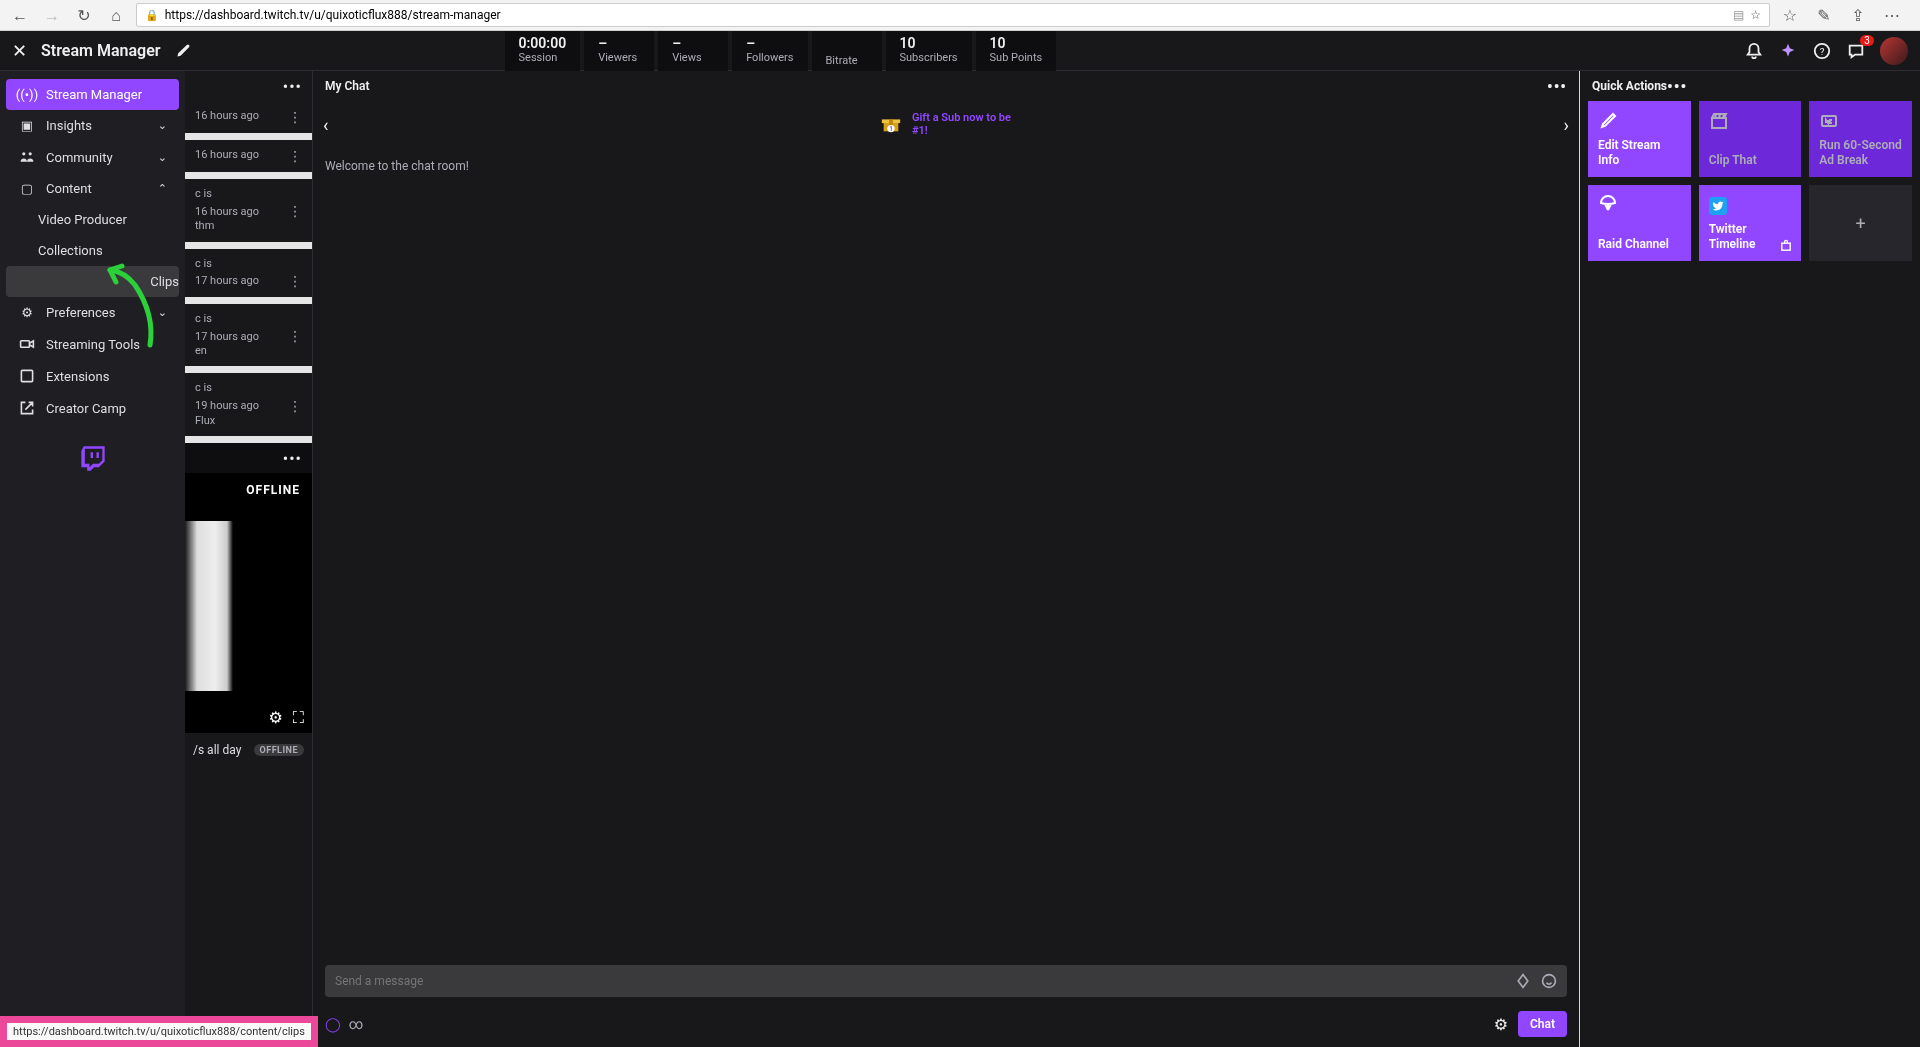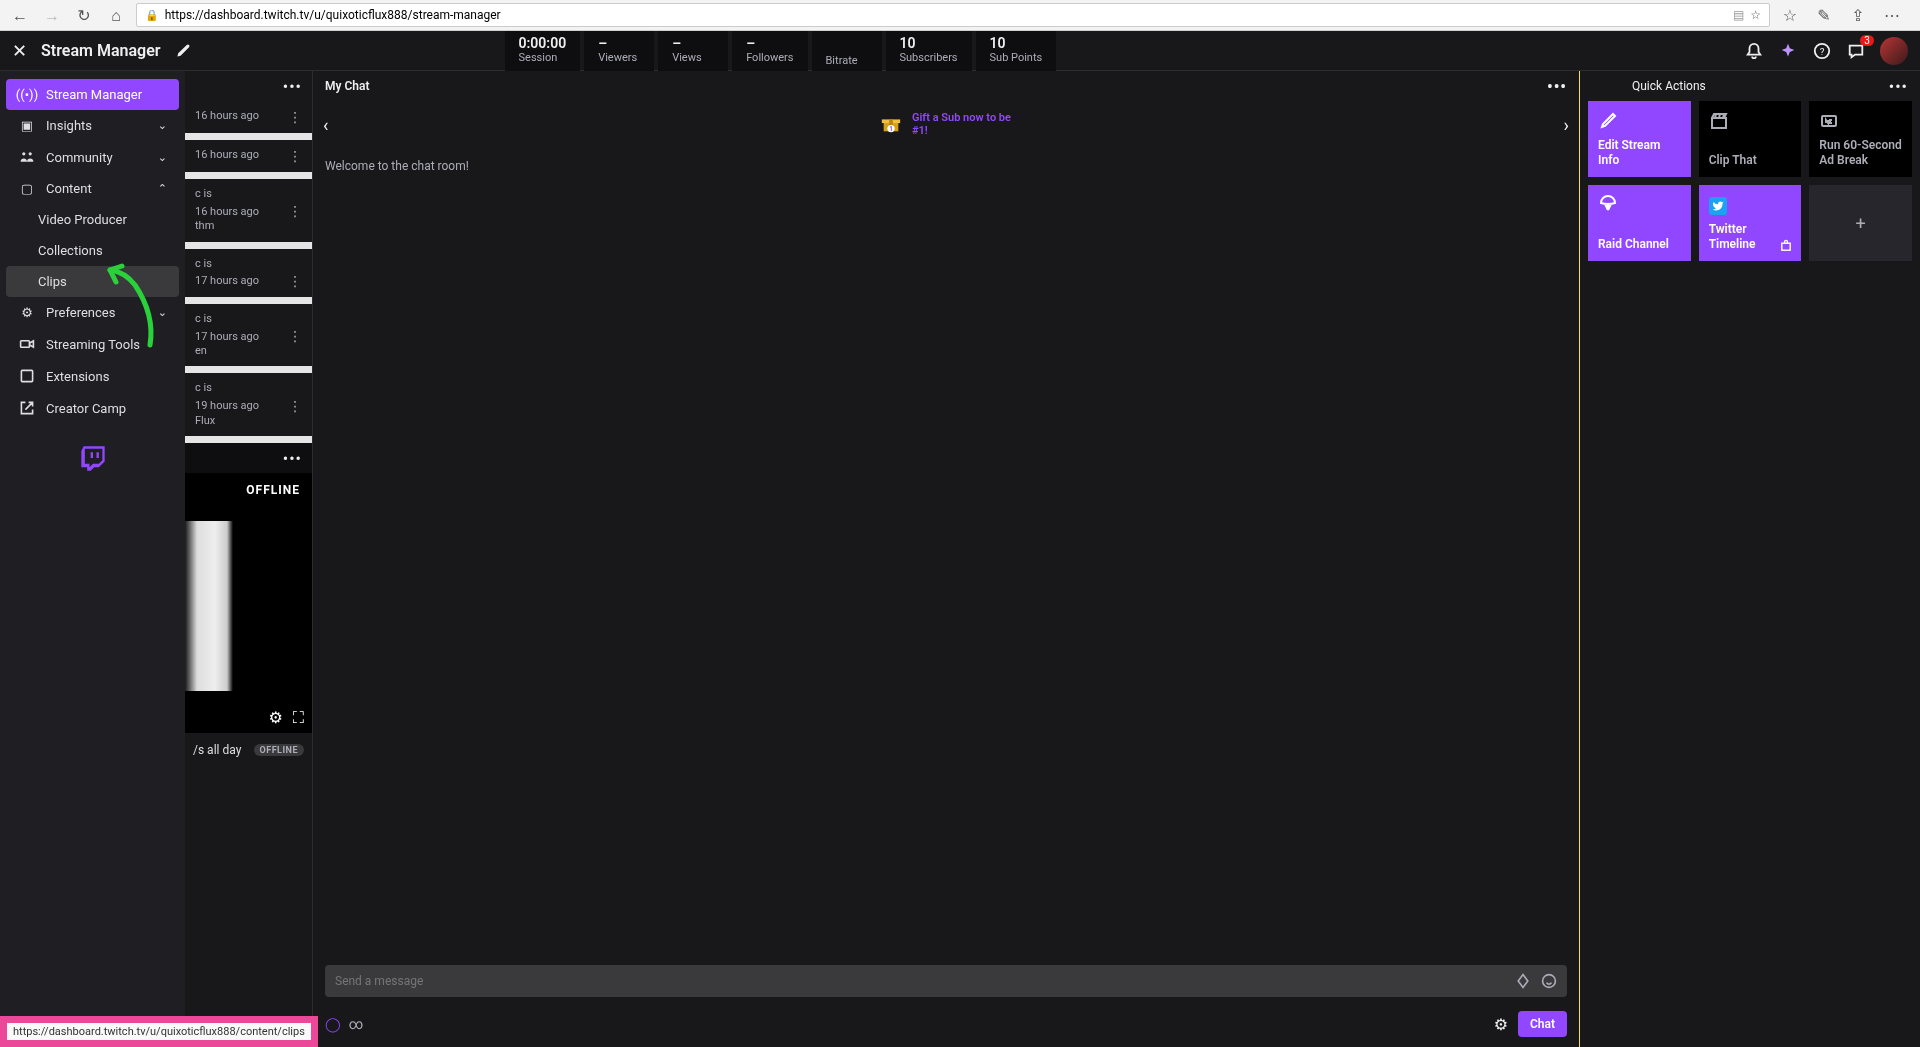--- a/index.html
+++ b/index.html
@@ -31,21 +31,21 @@
 
 
 .main { display: flex; height: calc(100% - 71px); }
 
 
 .sidebar { width: 185px; background: #1f1f23; padding-top: 8px; display: flex; flex-direction: column; }
 .sidebar-item { display: flex; align-items: center; gap: 10px; padding: 8px 12px; font-size: 13px; color: #dedee3; cursor: pointer; border-radius: 4px; margin: 0 6px; }
 .sidebar-item.active { background: #9147ff; color: #fff; }
 .sidebar-item .chev { margin-left: auto; font-size: 11px; }
 .sidebar-sub { padding-left: 38px; font-size: 13px; color: #dedee3; padding-top: 8px; padding-bottom: 8px; cursor: pointer; }
-.sidebar-sub.highlight { background: #3a3a3d; margin: 0 6px; border-radius: 4px; padding-left: 32px; }
+.sidebar-sub.highlight { background: #3a3a3d; margin: 0 6px; border-radius: 4px; padding-left: 32px; text-align: right; }
 .sidebar-icon { width: 18px; display: flex; justify-content: center; }
 .twitch-logo { margin: 20px auto; width: 28px; height: 28px; }
 
 
 .activity-col { width: 128px; background: #18181b; border-right: 1px solid #2c2c31; position: relative; }
 .activity-header { height: 30px; display: flex; align-items: center; justify-content: flex-end; padding: 0 10px; }
 .dots { color: #efeff1; cursor: pointer; font-size: 16px; letter-spacing: 1px; }
 .feed-item { padding: 8px 10px; font-size: 11px; color: #adadb8; border-bottom: 7px solid #e5e5e5; position: relative; display: flex; justify-content: space-between; align-items: flex-start; }
 .feed-item .time { font-size: 11px; color: #adadb8; }
 .feed-item .item-dots { color: #adadb8; font-size: 14px; }
@@ -73,25 +73,25 @@
 .chat-input input { background: transparent; border: none; outline: none; color: #efeff1; flex: 1; font-size: 12px; }
 .chat-input-icons { display: flex; gap: 10px; color: #adadb8; }
 .chat-bottom { display: flex; align-items: center; justify-content: space-between; padding: 6px 12px 10px; }
 .chat-bottom-left { display: flex; gap: 8px; align-items: center; color: #adadb8; font-size: 14px; }
 .chat-bottom-right { display: flex; gap: 10px; align-items: center; }
 .chat-send { background: #9147ff; color: #fff; border: none; padding: 6px 12px; border-radius: 4px; font-size: 12px; font-weight: 600; cursor: pointer; }
 .chat-gear { color: #efeff1; cursor: pointer; }
 
 
 .qa-col { width: 340px; background: #18181b; padding: 0 8px; }
-.qa-header { height: 30px; display: flex; align-items: center; justify-content: space-between; padding: 0 4px; font-size: 12px; font-weight: 400; margin-left: 40px; }
+.qa-header { height: 30px; display: flex; align-items: center; padding: 0 4px; font-size: 12px; font-weight: 700; }
 .qa-grid { display: grid; grid-template-columns: repeat(3, 1fr); gap: 8px; }
 .qa-card { height: 76px; border-radius: 0; padding: 10px; display: flex; flex-direction: column; justify-content: space-between; cursor: pointer; position: relative; }
 .qa-card.purple { background: #9147ff; color: #fff; }
-.qa-card.dark { background: #000000; color: #adadb8; }
+.qa-card.dark { background: #6d28d9; color: #adadb8; }
 .qa-card.add { background: #26262c; color: #adadb8; align-items: center; justify-content: center; font-size: 18px; }
 .qa-card .qa-icon { font-size: 18px; }
 .qa-card .qa-label { font-size: 12px; font-weight: 600; line-height: 1.2; }
 .qa-card .qa-ext { position: absolute; bottom: 8px; right: 8px; font-size: 12px; }
 
 
 .annotation-arrow { position: absolute; left: 100px; top: 260px; z-index: 100; pointer-events: none; }
 
 
 .status-tooltip { position: fixed; bottom: 0; left: 0; background: #f9f9f9; border: 7px solid #ec4899; padding: 2px 6px; font-size: 11px; color: #333; }

